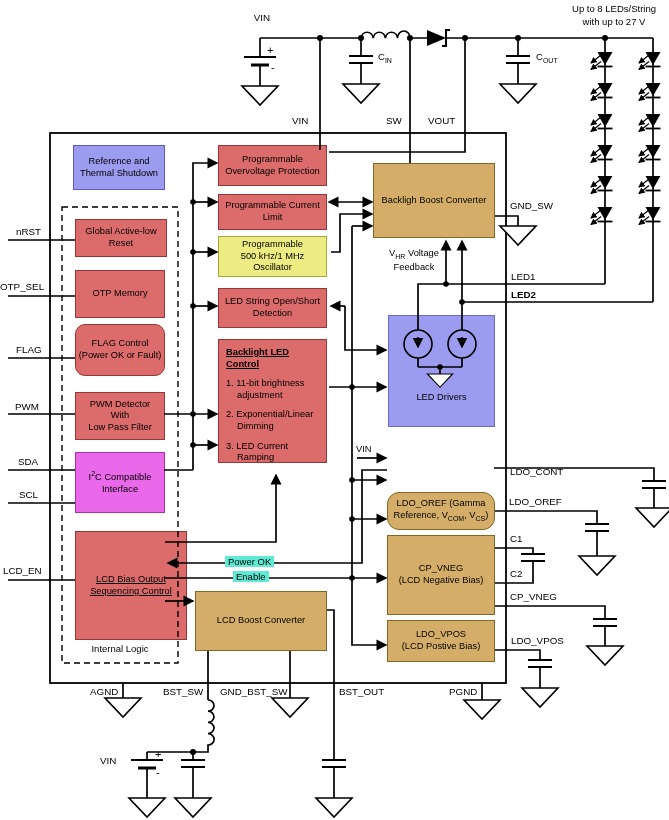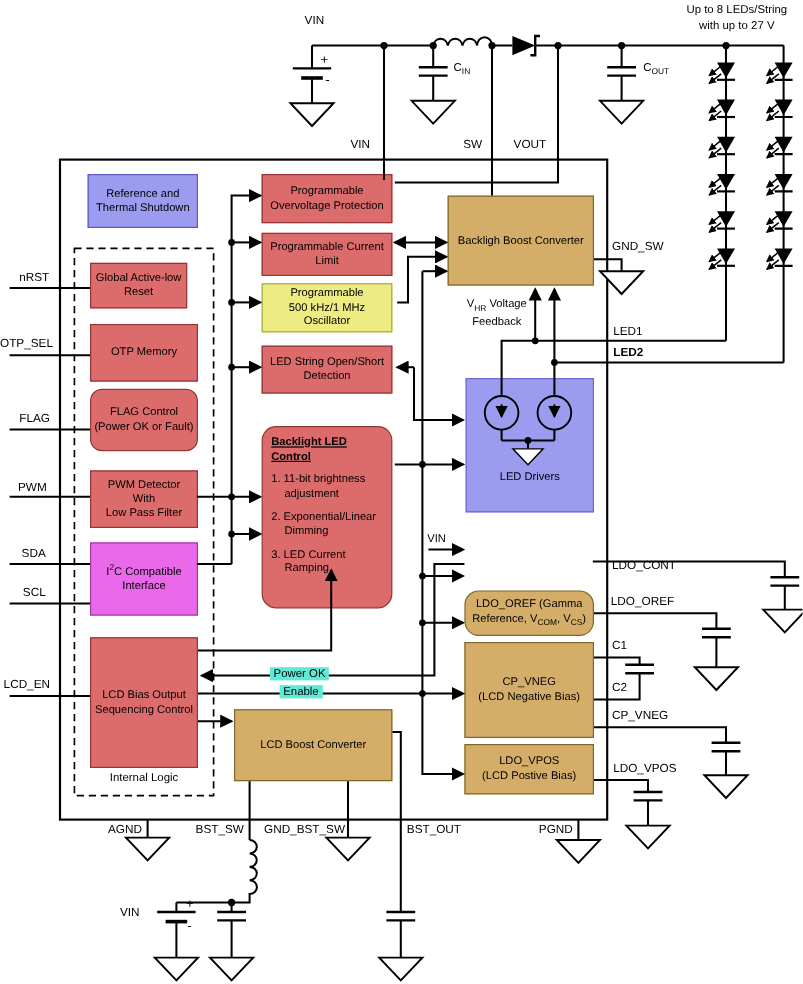--- a/index.html
+++ b/index.html
@@ -187,41 +187,41 @@
         <circle cx="462" cy="302" r="2.8"></circle>
         <circle cx="440" cy="367" r="2.8"></circle>
       <circle cx="193" cy="752" r="3"></circle>
     </g>
   </svg>
 
   <div class="block blue" style="left:73px;top:145px;width:92px;height:45px;">
     <div>Reference and</div>
     <div>Thermal Shutdown</div>
   </div>
-  <div class="block red" style="left:75px;top:219px;width:81px;height:38px;">
+  <div class="block red" style="left:75px;top:219px;width:92px;height:38px;">
     <div>Global Active-low</div>
     <div>Reset</div>
   </div>
   <div class="block red" style="left:75px;top:270px;width:90px;height:48px;">
     <div>OTP Memory</div>
   </div>
   <div class="block red" style="left:75px;top:324px;width:90px;height:52px;border-radius:10px;">
     <div>FLAG Control</div>
     <div>(Power OK or Fault)</div>
   </div>
   <div class="block red" style="left:75px;top:392px;width:90px;height:48px;">
     <div>PWM Detector</div>
     <div>With</div>
     <div>Low Pass Filter</div>
   </div>
   <div class="block magenta" style="left:75px;top:452px;width:90px;height:61px;">
     <div><span>I</span><sup>2</sup><span>C Compatible</span></div>
     <div>Interface</div>
   </div>
-  <div class="block red" style="left:75px;top:531px;width:90px;height:109px;">
+  <div class="block red" style="left:75px;top:531px;width:112px;height:109px;text-decoration:underline;">
     <div>LCD Bias Output</div>
     <div>Sequencing Control</div>
   </div>
 
   <div class="block red" style="left:218px;top:145px;width:109px;height:41px;">
     <div>Programmable</div>
     <div>Overvoltage Protection</div>
   </div>
   <div class="block red" style="left:218px;top:194px;width:109px;height:36px;">
     <div>Programmable Current</div>
@@ -229,21 +229,21 @@
   </div>
   <div class="block yellow" style="left:218px;top:236px;width:109px;height:41px;">
     <div>Programmable</div>
     <div>500 kHz/1 MHz</div>
     <div>Oscillator</div>
   </div>
   <div class="block red" style="left:218px;top:288px;width:109px;height:40px;">
     <div>LED String Open/Short</div>
     <div>Detection</div>
   </div>
-  <div class="block red ledctl" style="left:218px;top:355px;width:109px;height:152px;border-radius:12px;">
+  <div class="block red ledctl" style="left:218px;top:339px;width:109px;height:124px;">
     <div class="title">Backlight LED Control</div>
     <div class="item">1. 11-bit brightness adjustment</div>
     <div class="item">2. Exponential/Linear Dimming</div>
     <div class="item">3. LED Current Ramping</div>
   </div>
 
   <div class="block tan" style="left:373px;top:163px;width:122px;height:75px;">
     <div>Backligh Boost Converter</div>
   </div>
   <div class="block drivers" style="left:388px;top:315px;width:107px;height:112px;">

